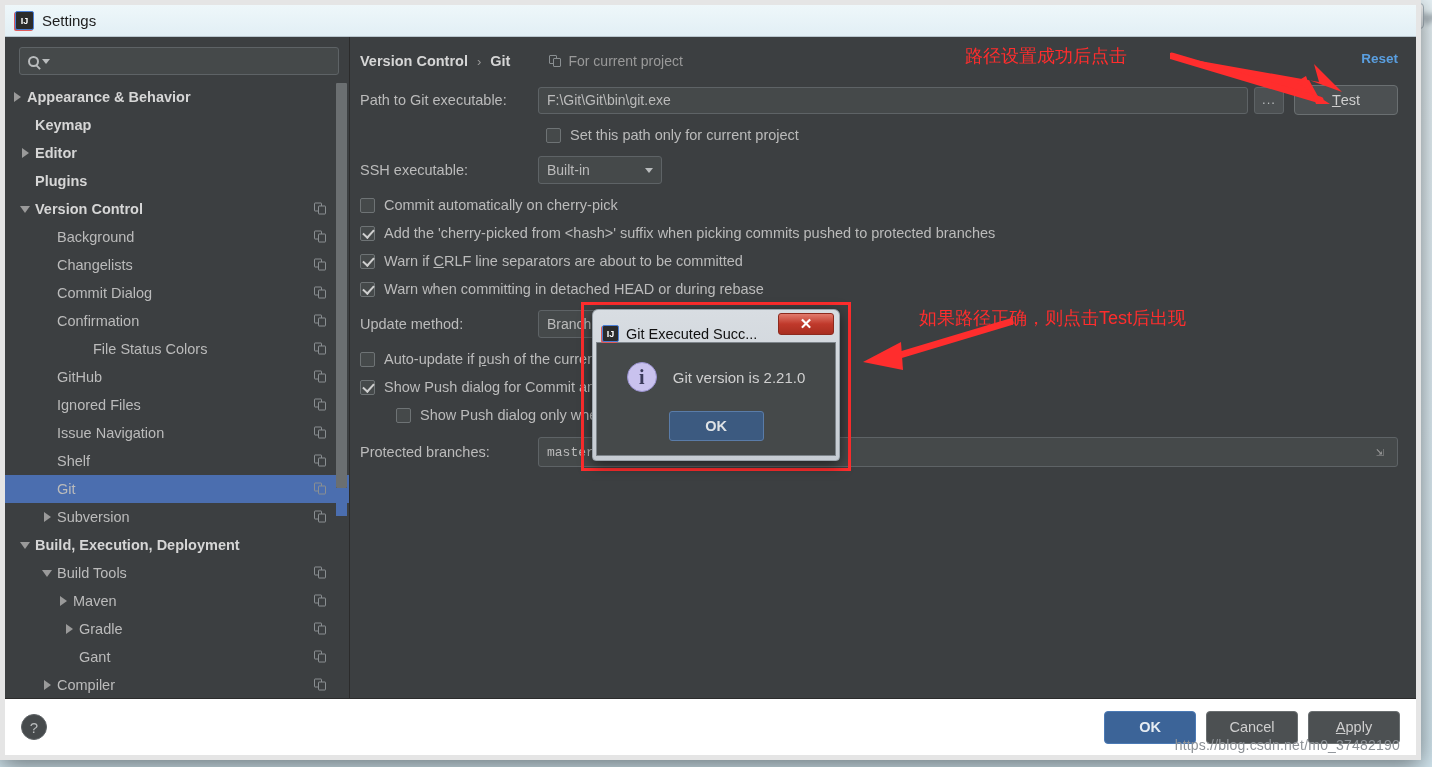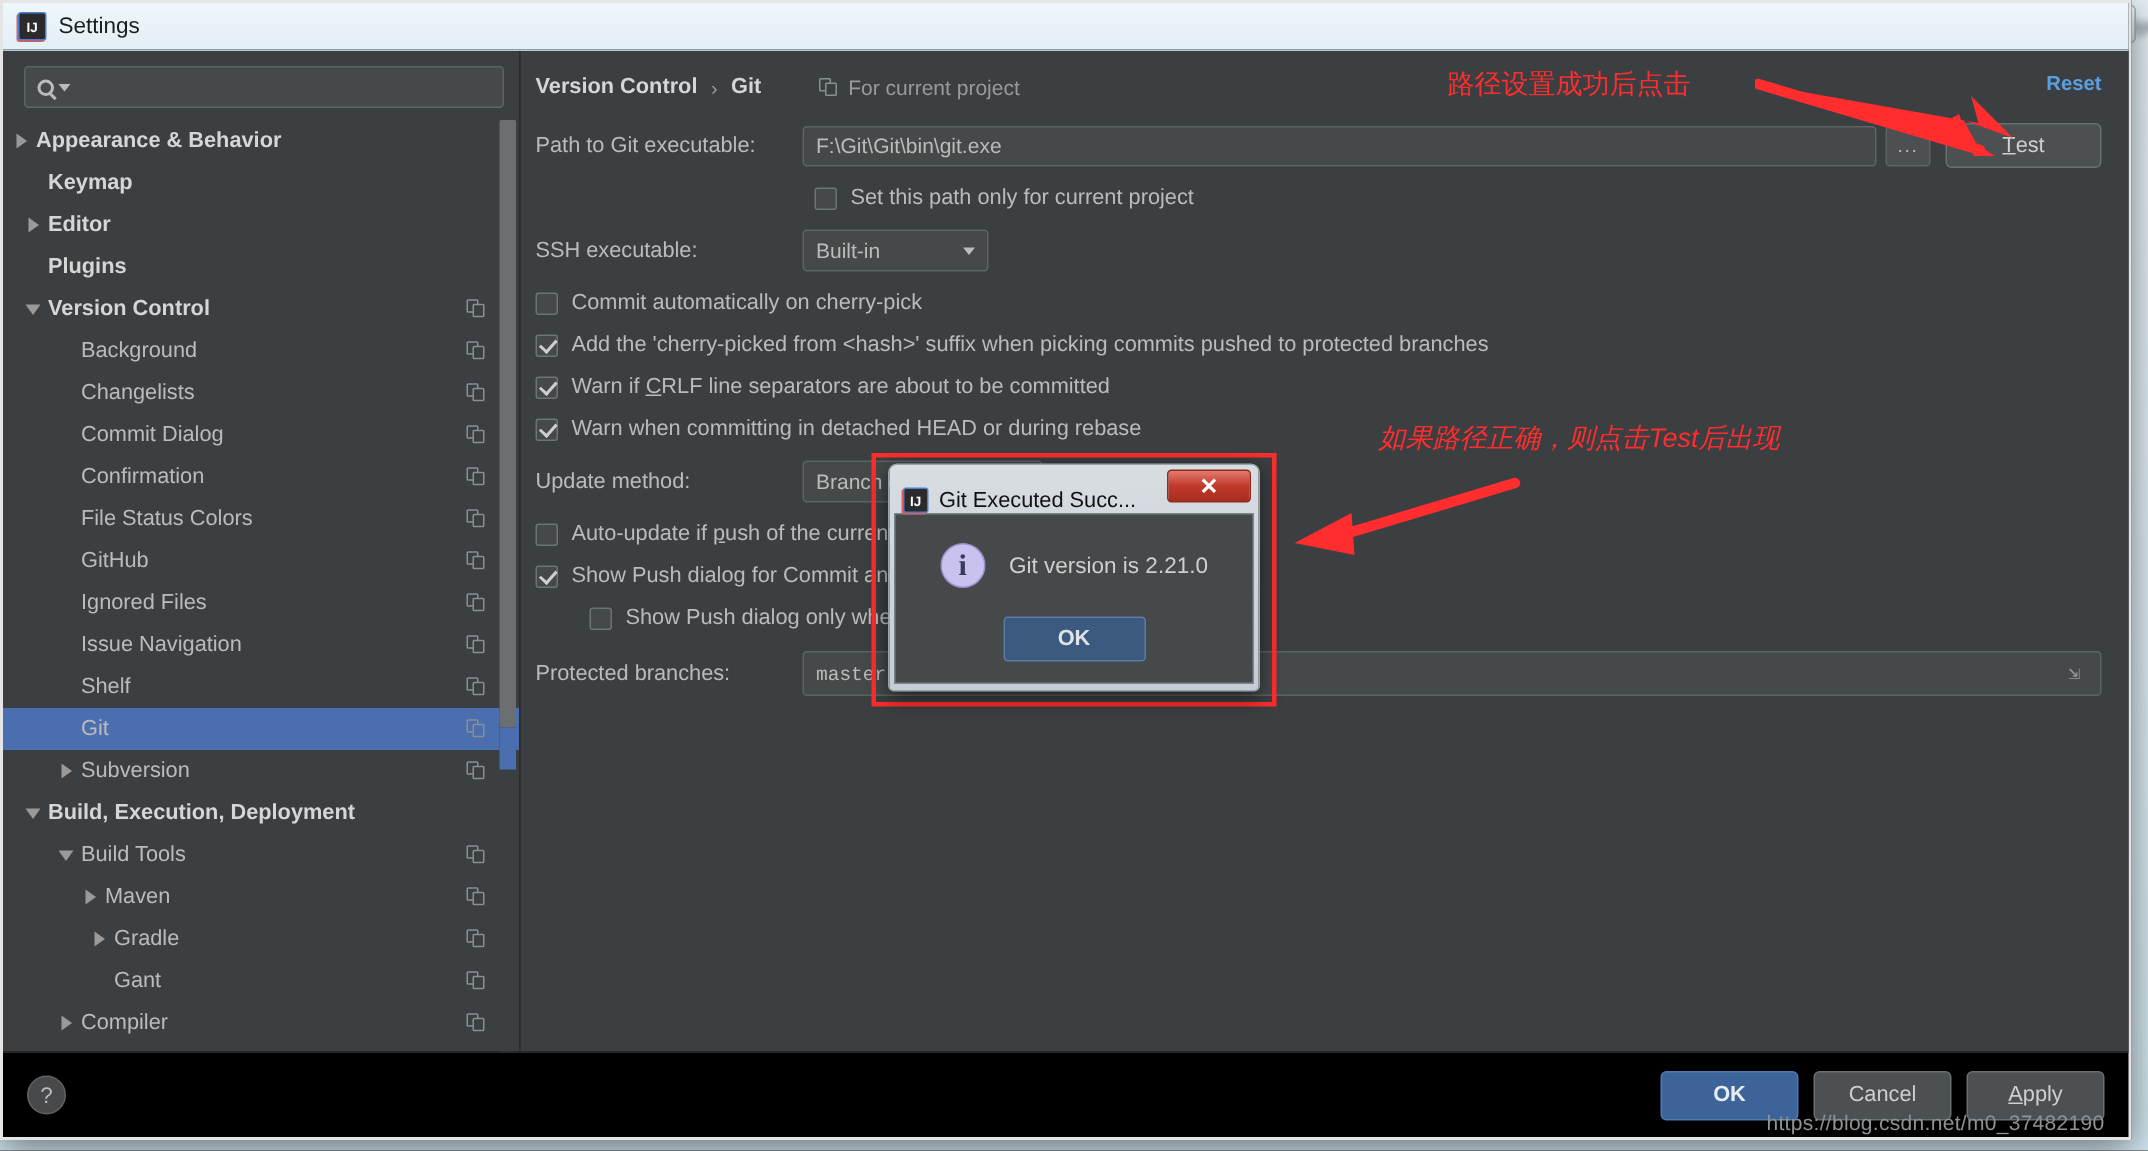--- a/index.html
+++ b/index.html
@@ -33,22 +33,22 @@
     width: 56px; height: 26px;
     border: 1px solid #a9b6bf; border-radius: 4px;
     background: linear-gradient(180deg,#fdfdfd,#e4ecf1);
     display: flex; align-items: center; justify-content: center;
     font-size: 17px; color: #333; font-weight: 700;
   }
 
   
   #settings-window {
     position: absolute; left: 0; top: 0; width: 1421px; height: 760px;
-    background: #000000;
-    border: 2px solid #e5e5e5;
+    background: #ffffff;
+    border: 5px solid #e5e5e5;
     display: flex; flex-direction: column;
     box-shadow: 0 6px 24px rgba(0,0,0,.5);
   }
   #title-bar {
     height: 32px; flex: none;
     background: linear-gradient(180deg,#eef7fa,#e2eff5);
     display: flex; align-items: center; gap: 8px;
     padding-left: 10px;
     border-bottom: 1px solid #b9c6ce;
   }
@@ -228,21 +228,21 @@
     position: absolute; right: 8px; top: 50%; transform: translateY(-50%);
     width: 13px; height: 13px; color: #9a9a9a; font-size: 13px; line-height: 13px;
   }
 
   
   .anno {
     position: absolute; color: #ff2d2d; font-size: 18px;
     white-space: nowrap; font-family: "Liberation Sans", sans-serif;
   }
   #anno1 { left: 965px; top: 44px; }
-  #anno2 { left: 919px; top: 280px; font-style: italic; }
+  #anno2 { left: 919px; top: 306px; }
   .arrow-svg { position: absolute; pointer-events: none; }
 
   #red-box {
     position: absolute; left: 581px; top: 302px;
     width: 270px; height: 169px;
     border: 3px solid #ff2d2d;
   }
 
   
   #modal {
@@ -430,21 +430,21 @@
             </span>
           </div>
           <div class="tree-row" style="padding-left: 32px;">
             <span class="tw"></span>
             <span>Confirmation</span>
             <span class="copy-ico">
               <i></i>
               <i></i>
             </span>
           </div>
-          <div class="tree-row" style="padding-left: 32px;">
+          <div class="tree-row" style="padding-left: 32px; margin-left: 36px;">
             <span class="tw"></span>
             <span>File Status Colors</span>
             <span class="copy-ico">
               <i></i>
               <i></i>
             </span>
           </div>
           <div class="tree-row" style="padding-left: 32px;">
             <span class="tw"></span>
             <span>GitHub</span>

